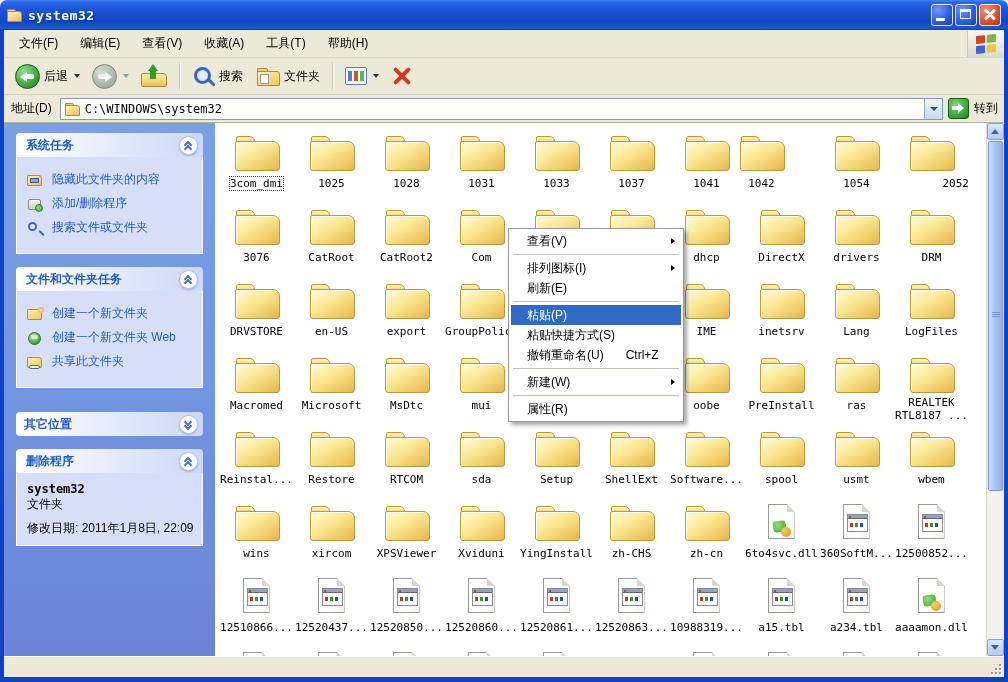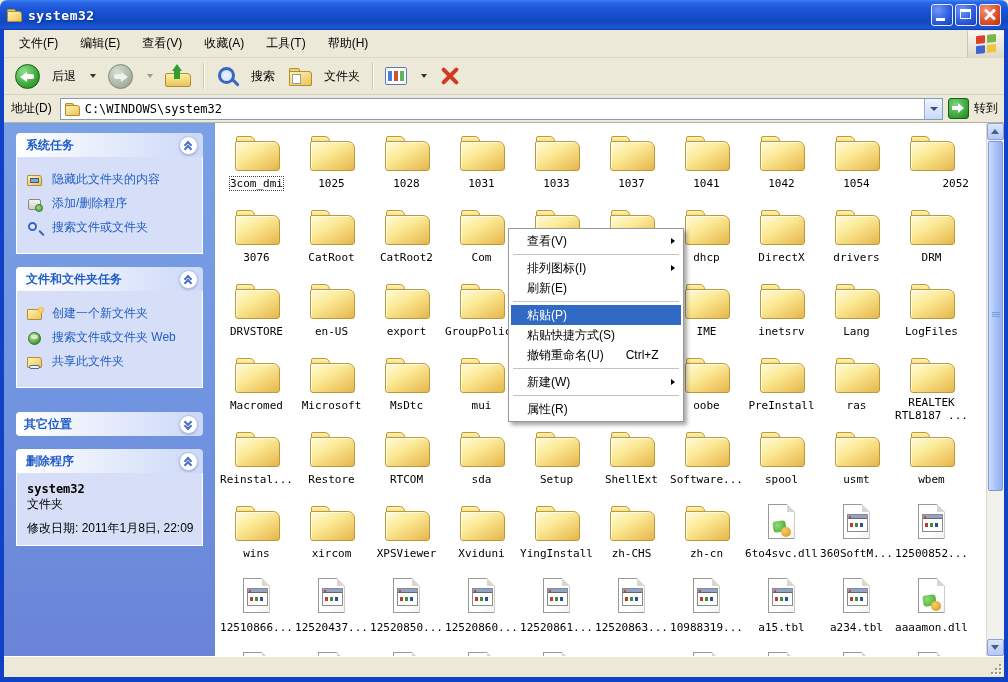--- a/index.html
+++ b/index.html
@@ -24,21 +24,21 @@
   
   .menubar{height:27px;display:flex;align-items:center;border-bottom:1px solid #dcd8c8;padding-left:4px;}
   .menu-item{font-size:12px;padding:4px 11px;color:#000;cursor:default;}
   .winlogo{margin-left:auto;width:36px;height:26px;border-left:1px solid #c9c5b5;display:flex;align-items:center;justify-content:center;background:linear-gradient(#f8f7f2,#dedacb);}
   .flag{width:20px;height:18px;transform:skewY(-6deg);display:grid;grid-template-columns:1fr 1fr;grid-template-rows:1fr 1fr;gap:2px;}
   .flag i{border-radius:1px;}
   .flag .f-r{background:#d8402a;}.flag .f-g{background:#7ab648;}.flag .f-b{background:#3f63d0;}.flag .f-y{background:#efc53a;}
 
   
   .toolbar{height:36px;display:flex;align-items:center;padding:0 6px;border-bottom:1px solid #d6d2c2;gap:2px;}
-  .tbtn{display:flex;align-items:center;gap:12px;padding:3px 5px;border-radius:3px;font-size:12px;cursor:default;}
+  .tbtn{display:flex;align-items:center;gap:4px;padding:3px 5px;border-radius:3px;font-size:12px;cursor:default;}
   .tsep{width:1px;height:26px;background:#c9c5b5;margin:0 5px;box-shadow:1px 0 0 #fff;}
   .circ{width:25px;height:25px;border-radius:50%;position:relative;box-sizing:border-box;}
   .circ.green{background:radial-gradient(circle at 35% 30%,#8fe08f,#36a336 65%,#1f7d1f);border:1px solid #156015;}
   .circ.gray{background:radial-gradient(circle at 35% 30%,#d7dcd4,#a8b3a5 65%,#8d9a8a);border:1px solid #7d8a7a;}
   .arr-l{position:absolute;left:4px;top:7px;width:0;height:0;border-right:7px solid #fff;border-top:5px solid transparent;border-bottom:5px solid transparent;}
   .arr-ls{position:absolute;left:11px;top:9px;width:7px;height:5px;background:#fff;border-radius:0 2px 2px 0;}
   .arr-r{position:absolute;right:4px;top:7px;width:0;height:0;border-left:7px solid #eef3ee;border-top:5px solid transparent;border-bottom:5px solid transparent;}
   .arr-rs{position:absolute;right:11px;top:9px;width:7px;height:5px;background:#eef3ee;border-radius:2px 0 0 2px;}
   .drop{width:0;height:0;border-top:4px solid #333;border-left:3px solid transparent;border-right:3px solid transparent;margin-left:2px;}
   .drop.dis{border-top-color:#9a9a8e;}
@@ -303,21 +303,21 @@
                 <i class="c2"></i>
               </span>
             </div>
             <div class="pane-b">
               <div class="plink">
                 <span class="micon new-folder"></span>
                 <span>创建一个新文件夹</span>
               </div>
               <div class="plink">
                 <span class="micon publish-web"></span>
-                <span>搜索文件或文件夹 Web</span>
+                <span>创建一个新文件夹 Web</span>
               </div>
               <div class="plink">
                 <span class="micon share-folder"></span>
                 <span>共享此文件夹</span>
               </div>
             </div>
           </div>
           <div class="pane collapsed">
             <div class="pane-h">
               <span>其它位置</span>
@@ -365,21 +365,21 @@
                 <i class="fi-bdy"></i>
               </div><div class="flabel">1033</div></div>
             <div class="cell" style="left: 379px; top: 8px;"><div class="ficon">
                 <i class="fi-tab"></i>
                 <i class="fi-bdy"></i>
               </div><div class="flabel">1037</div></div>
             <div class="cell" style="left: 454px; top: 8px;"><div class="ficon">
                 <i class="fi-tab"></i>
                 <i class="fi-bdy"></i>
               </div><div class="flabel">1041</div></div>
-            <div class="cell" style="left: 529px; top: 8px;"><div class="ficon">
+            <div class="cell" style="left: 509px; top: 8px;"><div class="ficon">
                 <i class="fi-tab"></i>
                 <i class="fi-bdy"></i>
               </div><div class="flabel">1042</div></div>
             <div class="cell" style="left: 604px; top: 8px;"><div class="ficon">
                 <i class="fi-tab"></i>
                 <i class="fi-bdy"></i>
               </div><div class="flabel">1054</div></div>
             <div class="cell" style="left: 679px; top: 8px; text-align: right;"><div class="ficon">
                 <i class="fi-tab"></i>
                 <i class="fi-bdy"></i>

